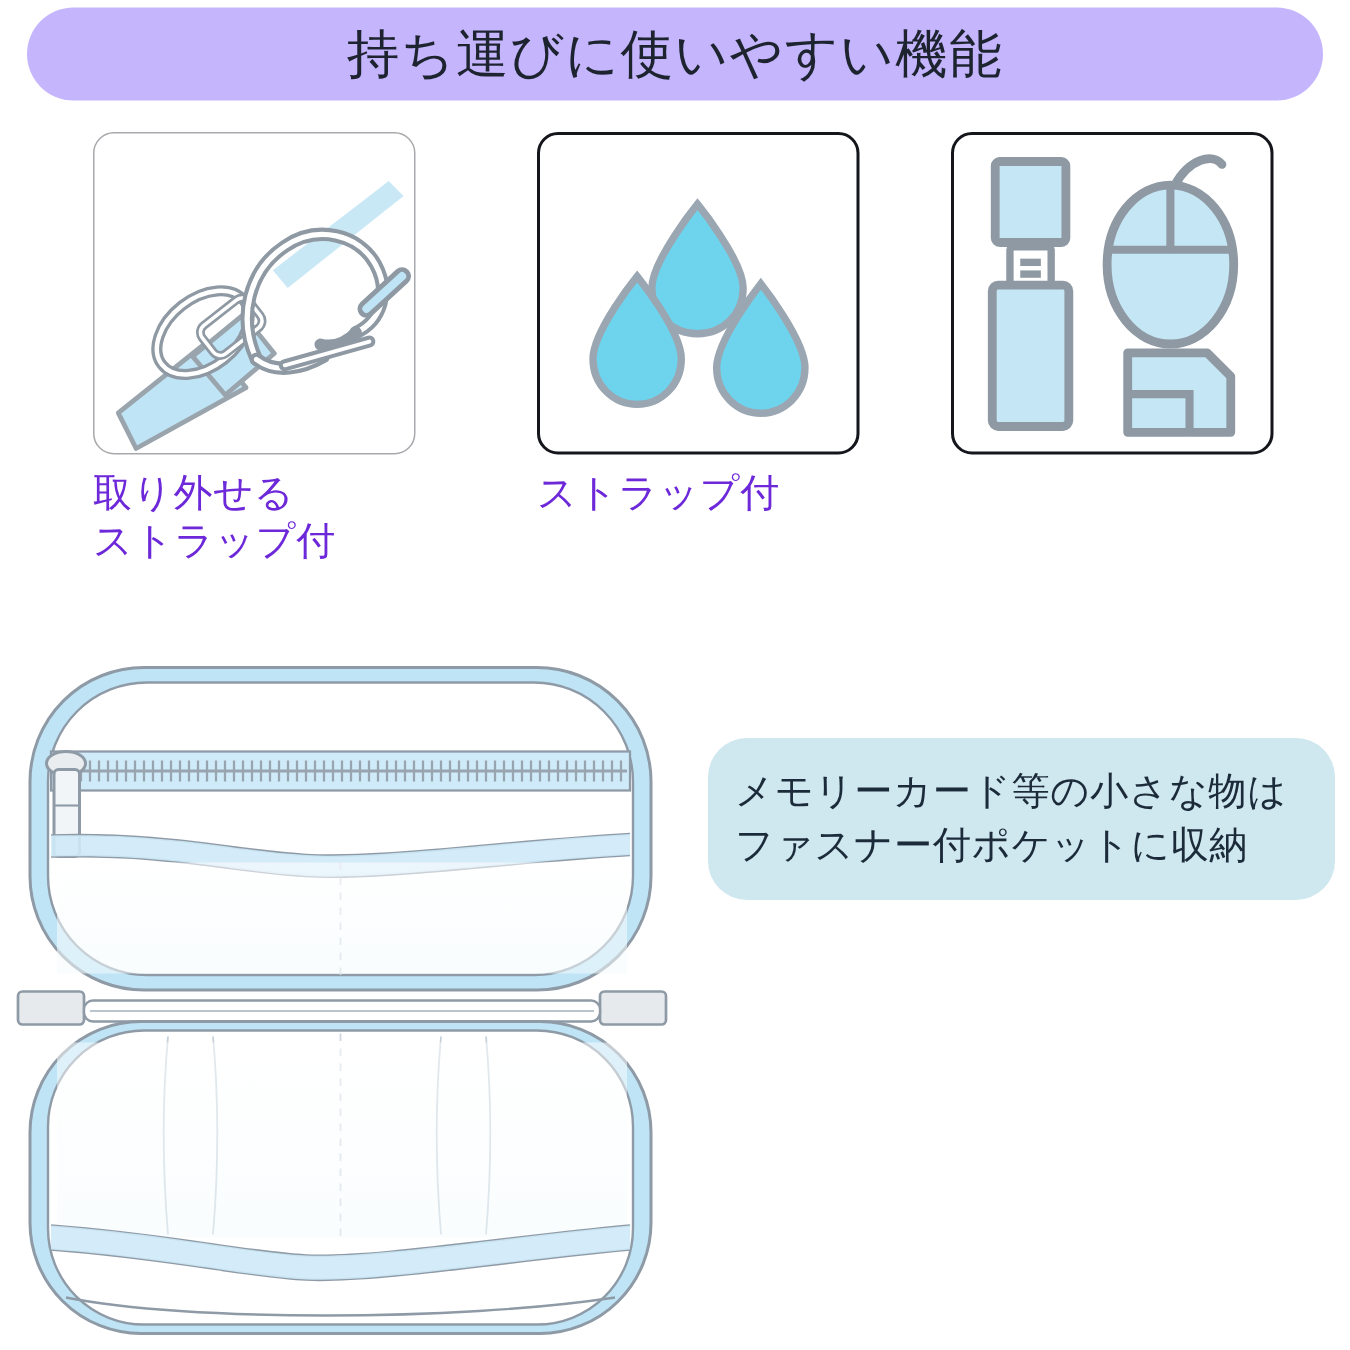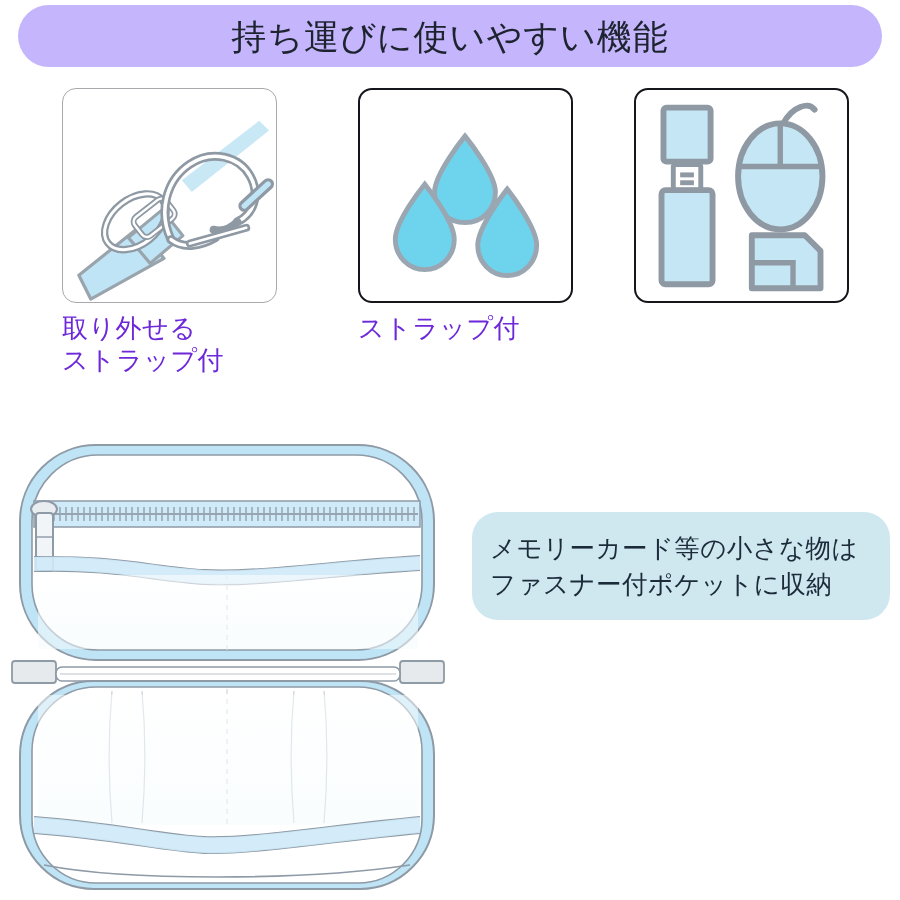--- a/index.html
+++ b/index.html
@@ -67,21 +67,21 @@
     position:absolute;left:4px;top:425px;width:460px;height:472px;
   }
   .product-illu svg{display:block;width:100%;height:100%;}
 
   
   .note-panel{
     position:absolute;
     background:#cfe7ef;
     border-radius:26px;
     box-sizing:border-box;
-    display:flex;align-items:center;margin-top:20px;
+    display:flex;align-items:center;
   }
   .note-1{left:472px;top:492px;width:418px;height:108px;padding:0 18px;}
   .note-2{left:472px;top:706px;width:418px;height:162px;padding:0 18px;}
   .note-text{
     font-size:25.5px;
     line-height:1.42;
     color:#1c2b3a;
     letter-spacing:0.4px;
     white-space:pre-line;
     font-weight:400;

